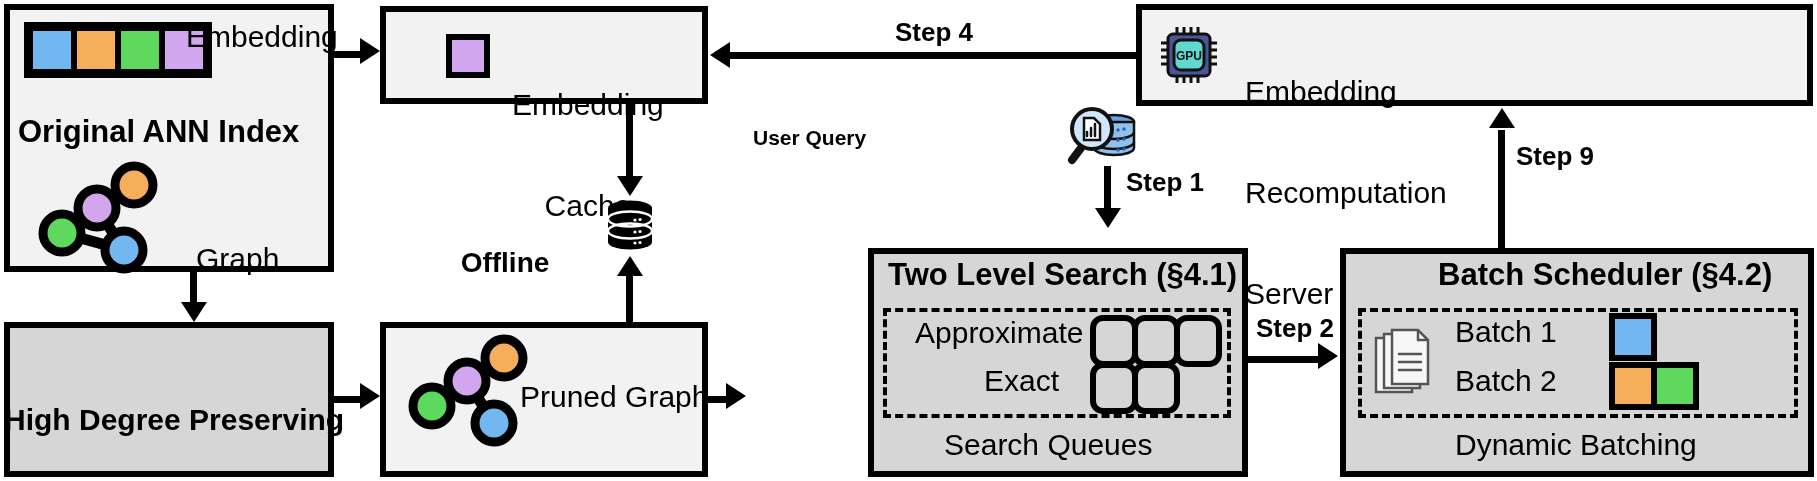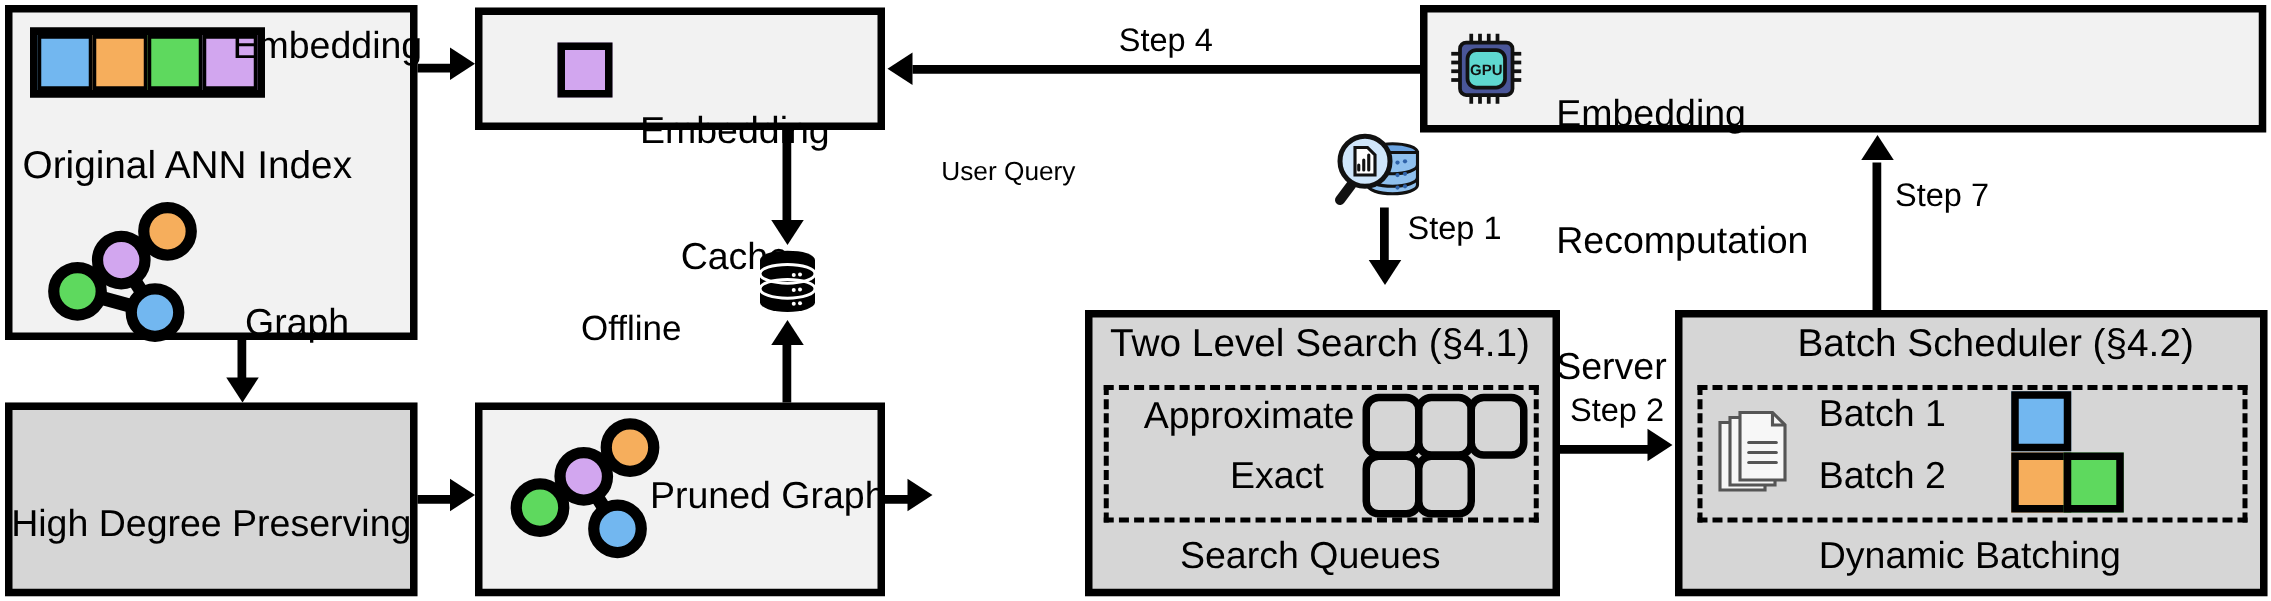--- a/index.html
+++ b/index.html
@@ -1,21 +1,21 @@
 <!DOCTYPE html>
 <html><head>
 <meta charset="utf-8">
 <style>
   html,body{margin:0;padding:0;background:#ffffff;}
   body{width:1817px;height:481px;position:relative;font-family:"Liberation Sans",sans-serif;color:#000;overflow:hidden;}
   .canvas{position:absolute;inset:0;}
   .box{position:absolute;box-sizing:border-box;border:6px solid #000;background:#f2f2f2;}
   .box.grey{background:#d6d6d6;}
   .lbl{position:absolute;white-space:pre;line-height:1.12;}
-  .bold{font-weight:normal;}
+  .bold{font-weight:bold;}
   .ctr{text-align:center;}
   
   .hline{position:absolute;background:#000;height:7px;}
   .vline{position:absolute;background:#000;width:7px;}
   .ah-r{position:absolute;width:0;height:0;border-top:13px solid transparent;border-bottom:13px solid transparent;border-left:20px solid #000;}
   .ah-l{position:absolute;width:0;height:0;border-top:13px solid transparent;border-bottom:13px solid transparent;border-right:20px solid #000;}
   .ah-d{position:absolute;width:0;height:0;border-left:13px solid transparent;border-right:13px solid transparent;border-top:20px solid #000;}
   .ah-u{position:absolute;width:0;height:0;border-left:13px solid transparent;border-right:13px solid transparent;border-bottom:20px solid #000;}
   
   .strip{position:absolute;display:flex;border:6px solid #000;background:#000;}
@@ -245,15 +245,15 @@
   <div class="sq" style="left:1609px;top:313px;width:48px;height:48px;background:#72b7f0;"></div>
 
   <div class="lbl" style="left:1455px;top:364px;font-size:30px;">Batch 2</div>
   <div class="sq" style="left:1609px;top:362px;width:48px;height:48px;background:#f6ae5c;"></div>
   <div class="sq" style="left:1651px;top:362px;width:48px;height:48px;background:#5ed95e;"></div>
 
   <div class="lbl" style="left:1455px;top:428px;font-size:30px;">Dynamic Batching</div>
 
   <div class="vline" style="left:1498px;top:130px;height:118px;"></div>
   <div class="ah-u" style="left:1489px;top:108px;"></div>
-  <div class="lbl bold" style="left:1516px;top:142px;font-size:26px;">Step 7</div>
+  <div class="lbl bold" style="left:1516px;top:142px;font-size:26px;">Step 9</div>
 
 </div>
 
 </body></html>

